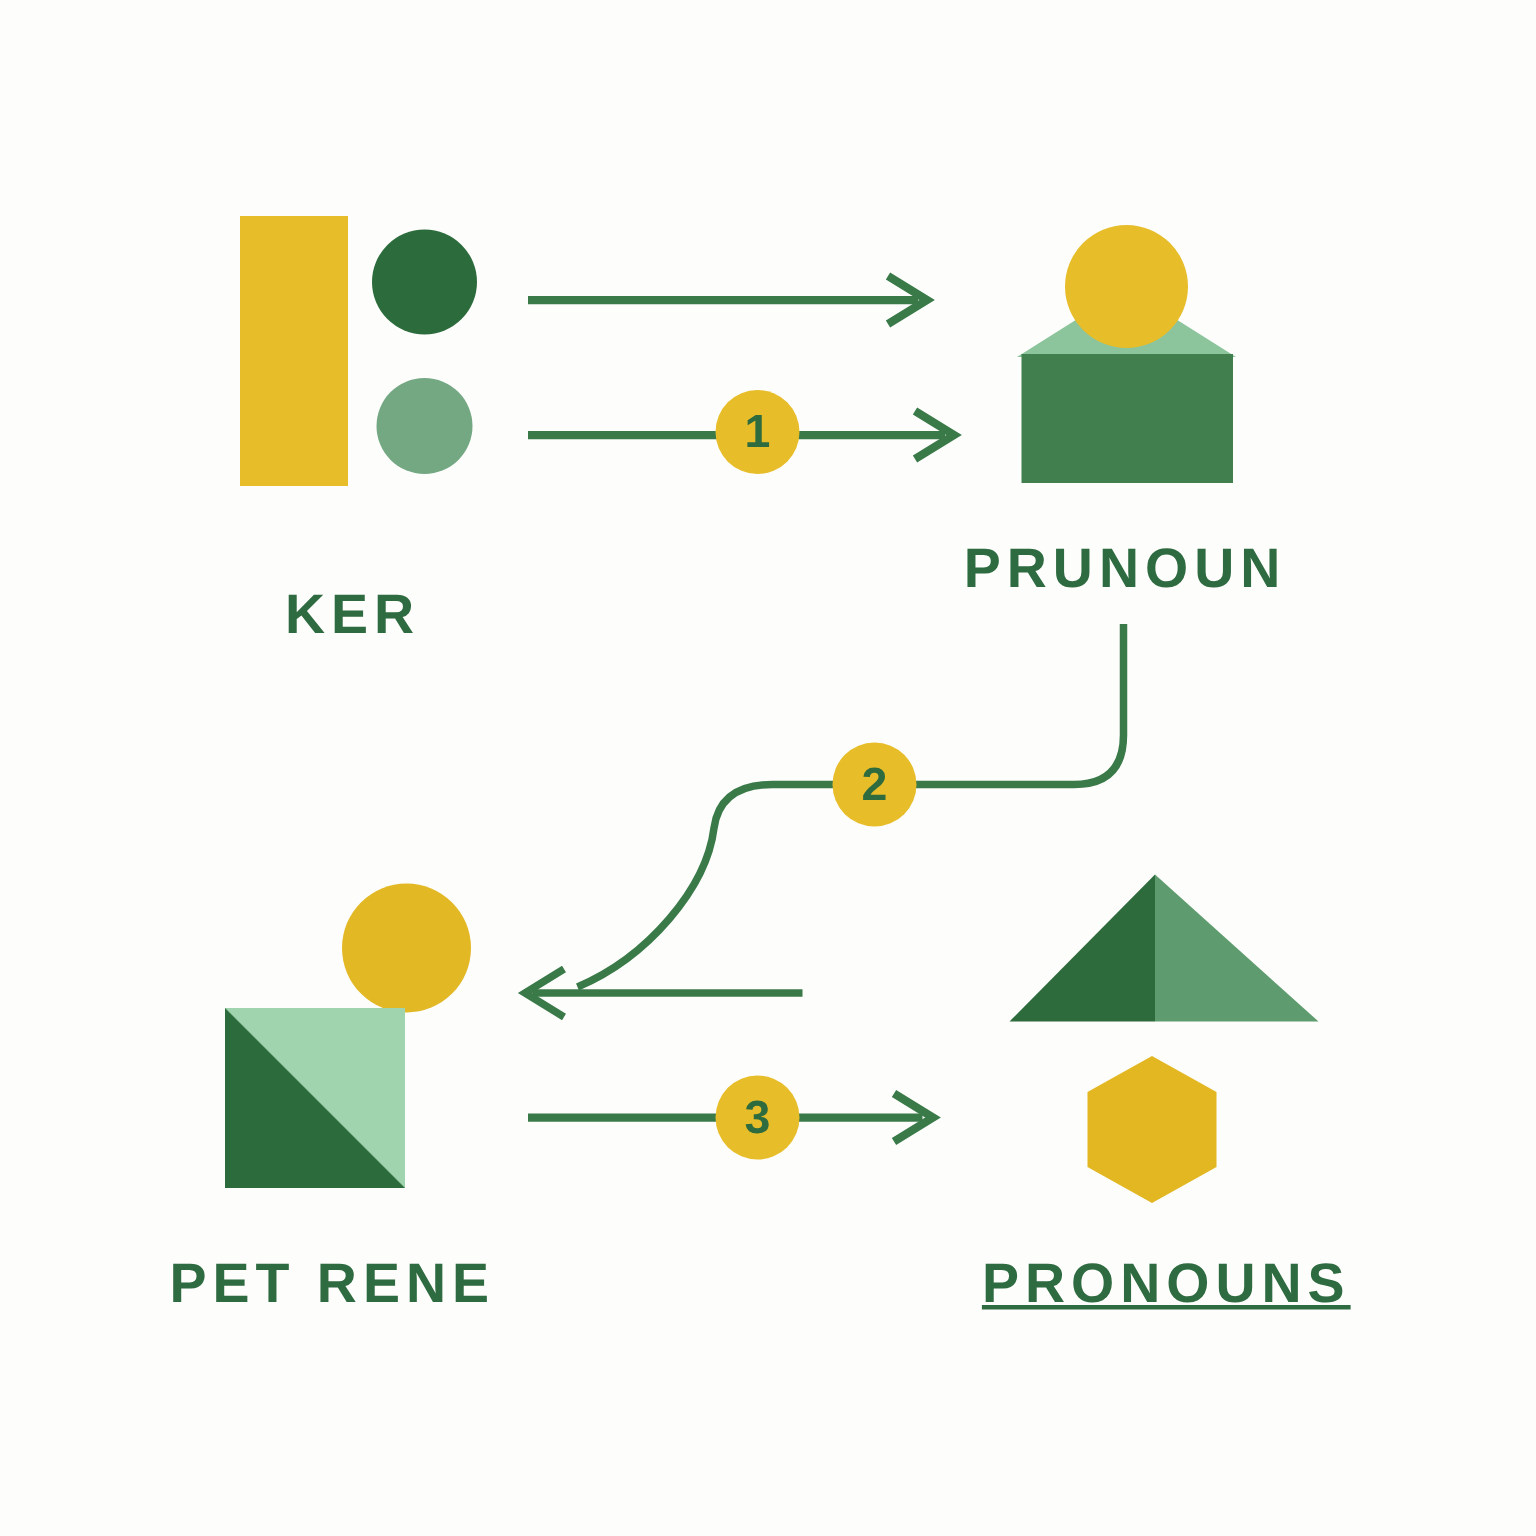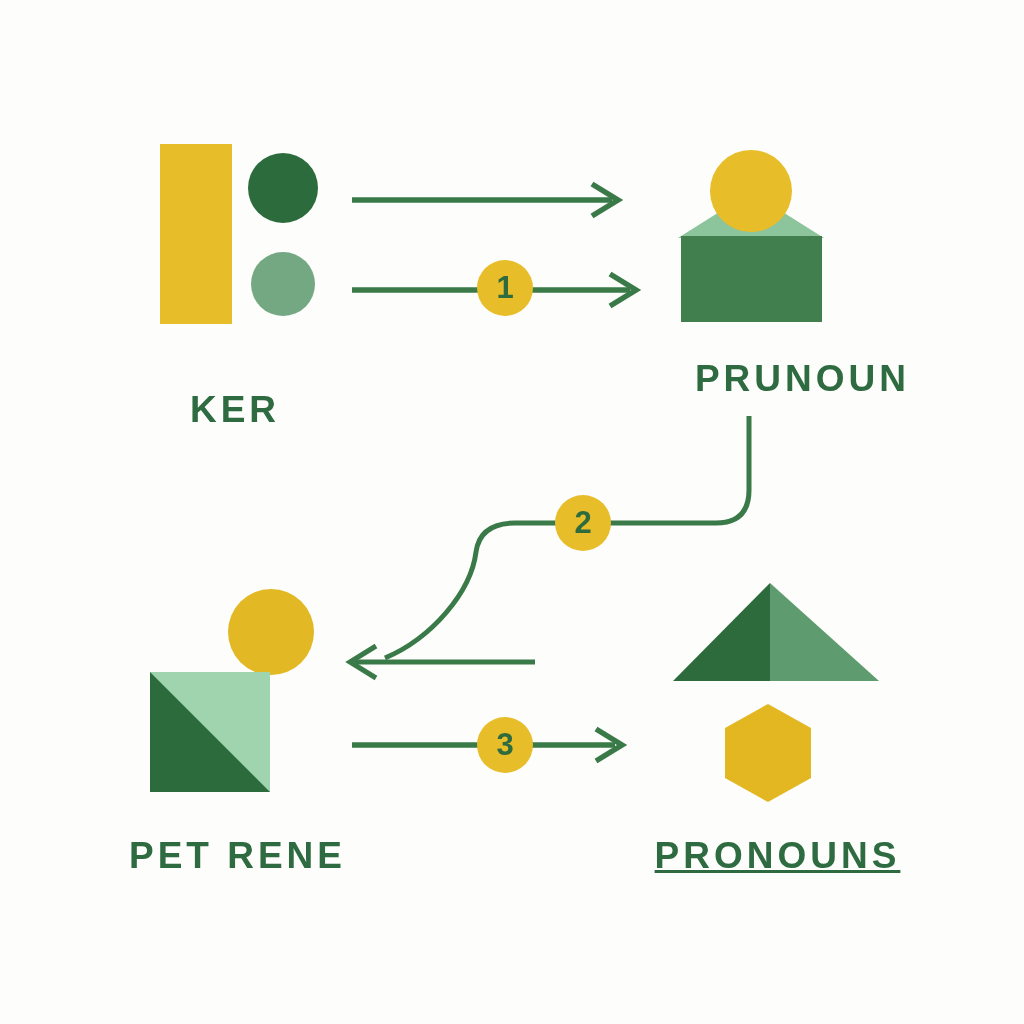--- a/index.html
+++ b/index.html
@@ -42,22 +42,22 @@
   
   .node-label {
     position: absolute;
     color: #2e6b40;
     font-weight: 700;
     font-size: 37px;
     letter-spacing: 4px;
     text-align: center;
   }
   .label-ker      { left:110px; top:358px; width:250px;margin-top:31px; }
-  .label-prunoun  { left:590px; top:358px; width:320px;text-align:right; }
-  .label-petrene  { left:85px;  top:835px; width:305px; }
+  .label-prunoun  { left:590px; top:358px; width:320px; }
+  .label-petrene  { left:69px;  top:835px; width:305px; }
   .label-pronouns { left:615px; top:835px; width:325px;text-decoration:underline; }
 
   
   .step-badge {
     position: absolute;
     width: 56px; height: 56px;
     border-radius: 50%;
     background: #e7bd2a;
     display: flex;
     align-items: center;

